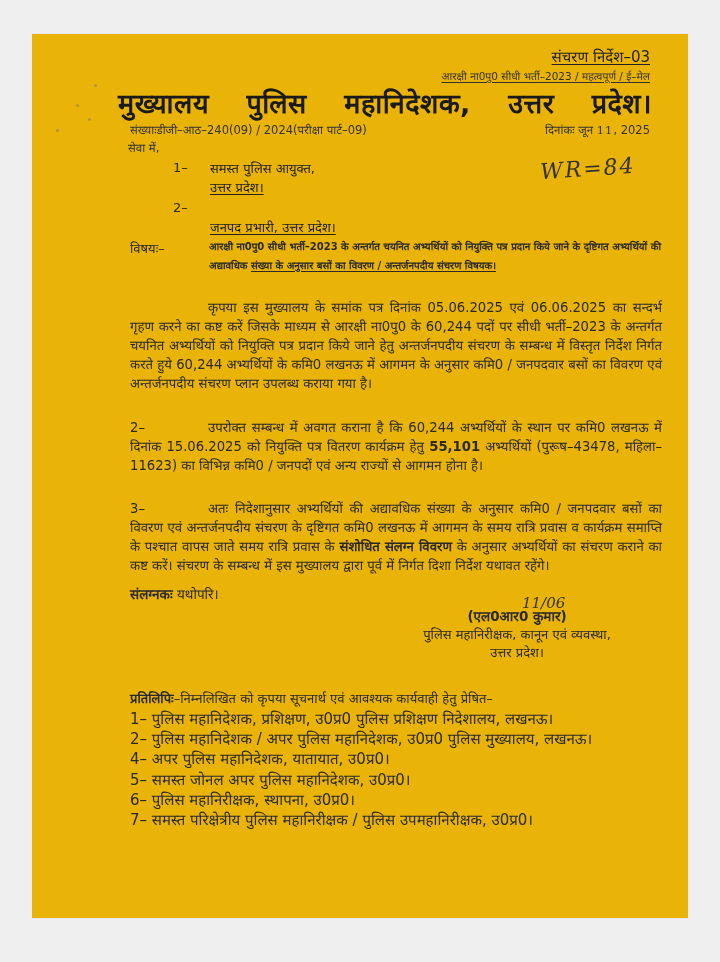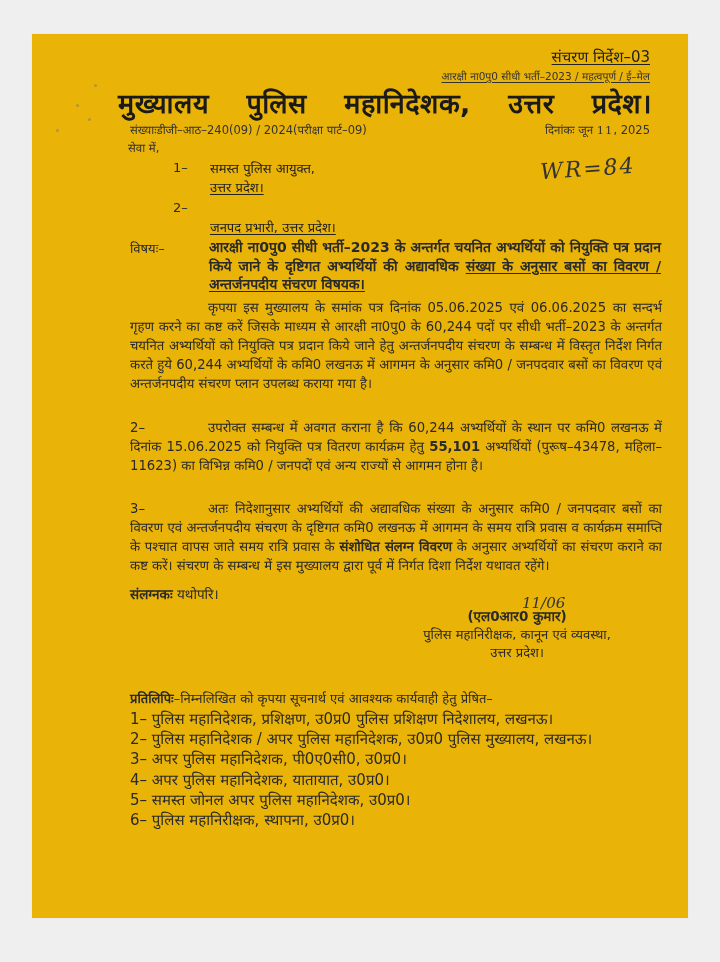--- a/index.html
+++ b/index.html
@@ -30,21 +30,21 @@
   .date .hand { font-family:"DejaVu Serif", serif; letter-spacing:1px; }
   .seva { left:96px; top:106px; }
   .addr { font-size:13px; color:#222; }
   .addr-num { font-size:13px; }
   .handnote {
     left:508px; top:122px; font-family:"DejaVu Serif", serif; font-size:22px;
     font-style:italic; color:#333; letter-spacing:2px; transform:rotate(-4deg);
   }
   .subject-label { left:98px; top:205px; font-size:13px; }
   .subject {
-    left:177px; top:204px; width:452px; white-space:normal; font-size:14px;
+    left:177px; top:204px; width:452px; white-space:normal; font-size:10px;
     line-height:18.5px; text-align:justify; font-weight:bold; color:#2a2a2a;
   }
   .para {
     position:absolute; left:98px; width:532px; font-size:13.2px; line-height:19px;
     text-align:justify; color:#2a2a2a;
   }
   .para .num { display:inline-block; width:78px; }
   .indent { display:inline-block; width:78px; }
   .enclosure { left:98px; top:551px; font-size:13.5px; }
   .sign-block { left:350px; top:573px; width:270px; text-align:center; font-size:13px; line-height:18.5px; white-space:normal; }
@@ -129,18 +129,18 @@
     <div>उत्तर प्रदेश।</div>
   </div>
 
   <div class="abs copy-head">
     <span class="b">प्रतिलिपिः</span><span>–निम्नलिखित को कृपया सूचनार्थ एवं आवश्यक कार्यवाही हेतु प्रेषित–</span>
   </div>
 
   <div class="copy-list">
     <div>1– पुलिस महानिदेशक, प्रशिक्षण, उ0प्र0 पुलिस प्रशिक्षण निदेशालय, लखनऊ।</div>
     <div>2– पुलिस महानिदेशक / अपर पुलिस महानिदेशक, उ0प्र0 पुलिस मुख्यालय, लखनऊ।</div>
-    <div>3– अपर पुलिस महानिदेशक, पी0ए0सी0, उ0प्र0।</div>
     <div>4– अपर पुलिस महानिदेशक, यातायात, उ0प्र0।</div>
     <div>5– समस्त जोनल अपर पुलिस महानिदेशक, उ0प्र0।</div>
     <div>6– पुलिस महानिरीक्षक, स्थापना, उ0प्र0।</div>
+    <div>7– समस्त परिक्षेत्रीय पुलिस महानिरीक्षक / पुलिस उपमहानिरीक्षक, उ0प्र0।</div>
   </div>
 </div>
 
 </body></html>

